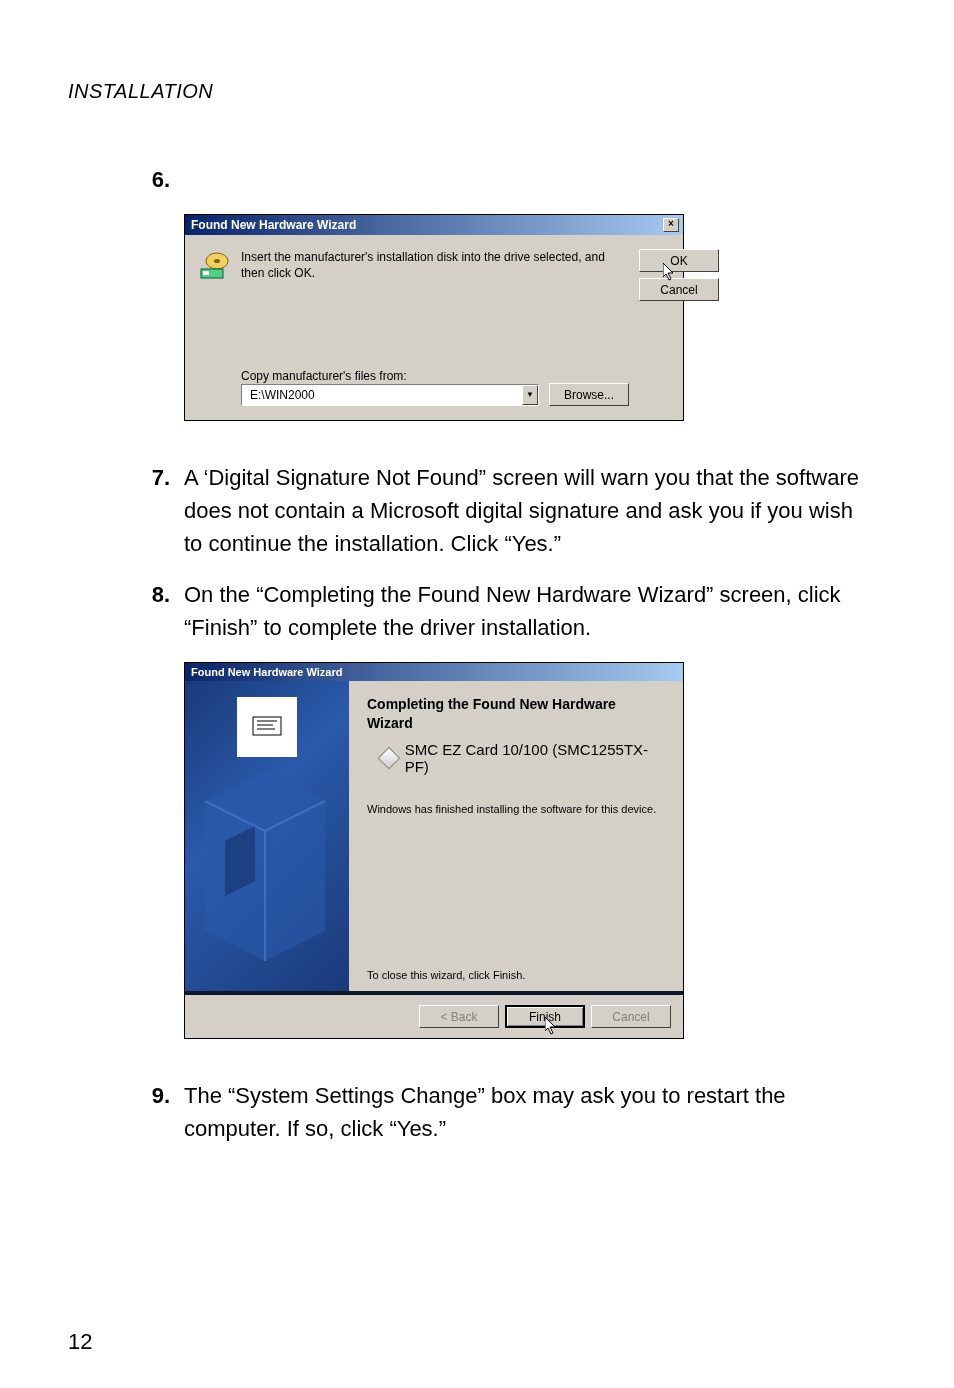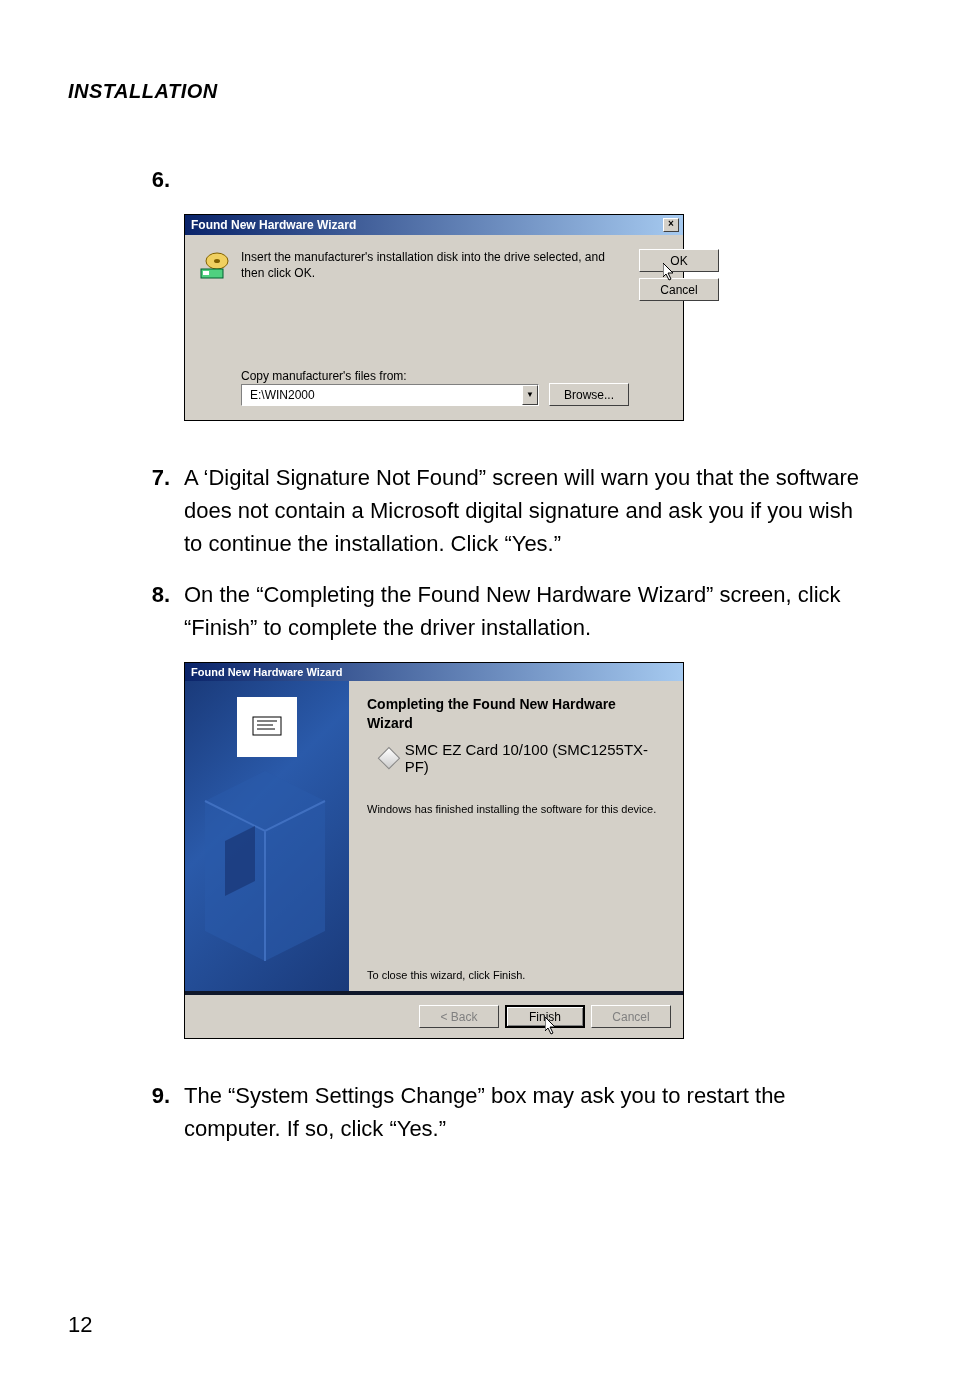--- a/index.html
+++ b/index.html
@@ -11,21 +11,21 @@
       width: 954px;
       height: 1388px;
       background: #ffffff;
       font-family: Arial, Helvetica, sans-serif;
       position: relative;
       padding: 80px 68px 40px 68px;
     }
     .header {
       font-style: italic;
       font-size: 20px;
-      font-weight: bold;
+      font-weight: normal;
       letter-spacing: 0.5px;
       margin-bottom: 60px;
       font-variant: small-caps;
     }
     .step {
       display: flex;
       margin-bottom: 18px;
       font-size: 22px;
       line-height: 1.5;
     }
@@ -246,21 +246,21 @@
     .win-btn.disabled {
       color: #808080;
     }
     .win-btn.default {
       border-width: 2px;
       border-color: #000;
       box-shadow: inset 1px 1px 0 #fff, inset -1px -1px 0 #808080;
     }
     .page-num {
       position: absolute;
-      bottom: 50px;
+      bottom: 33px;
       left: 68px;
       font-size: 22px;
     }
     .cursor-svg {
       position: absolute;
     }
   </style>
 </head>
 <body>
 

